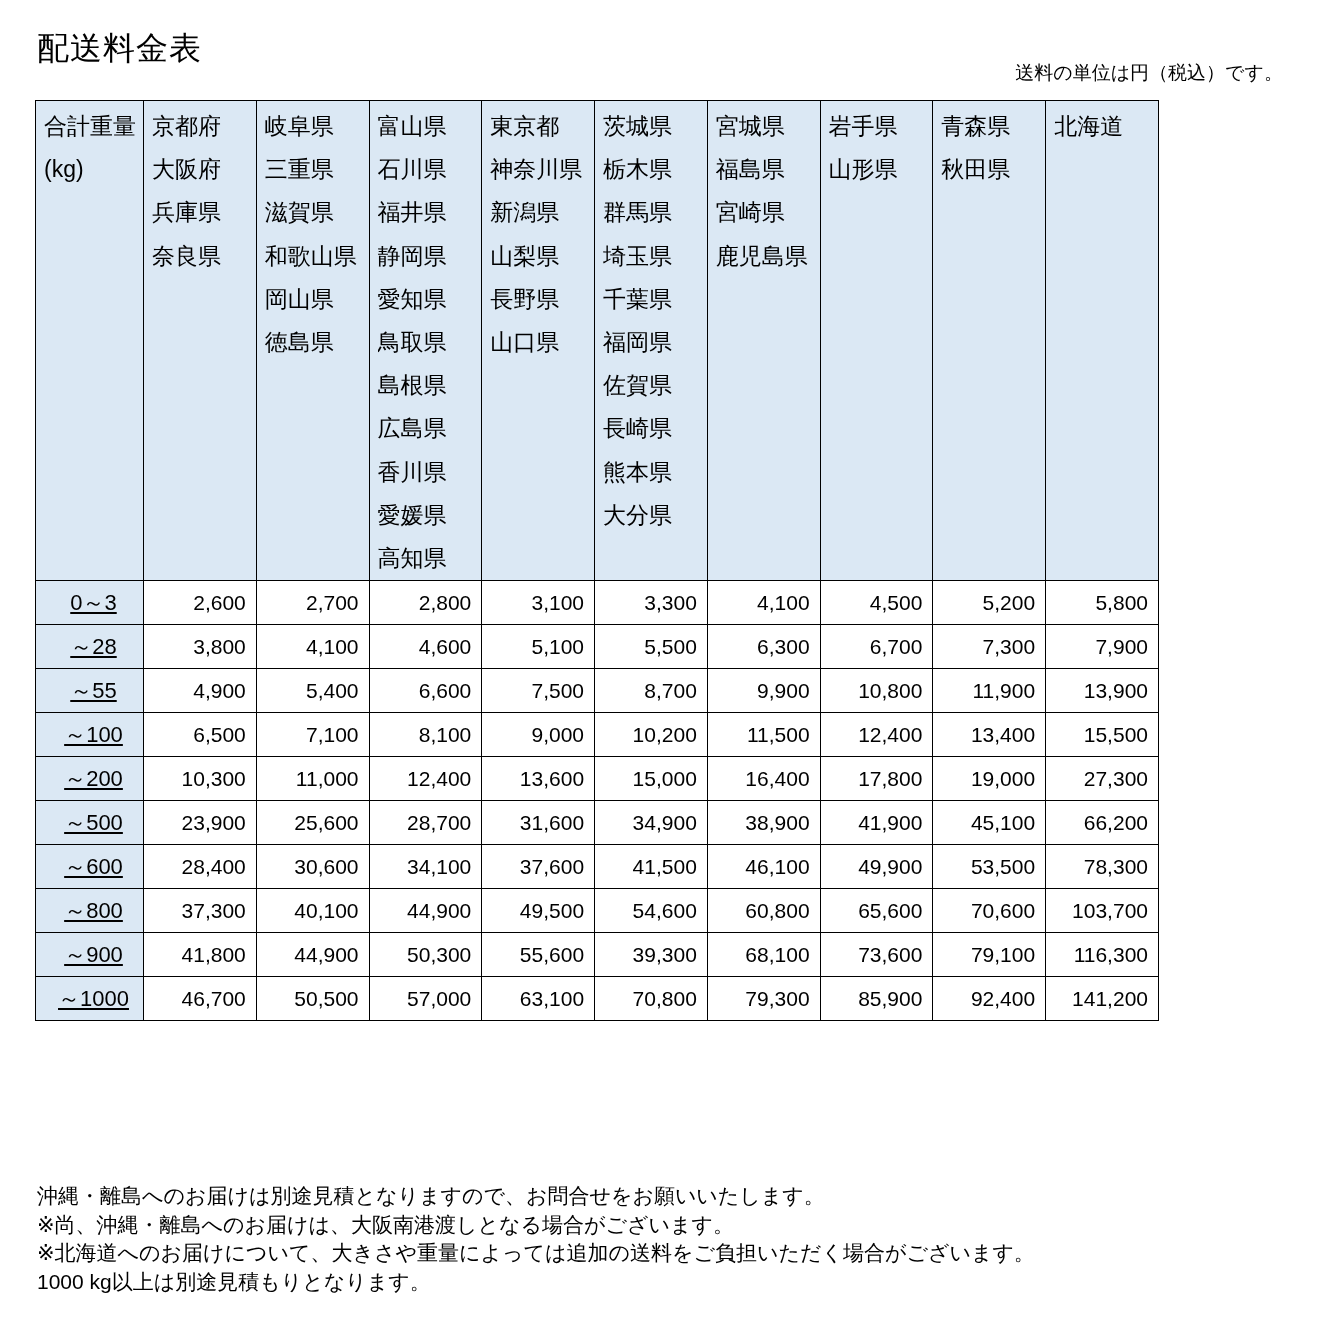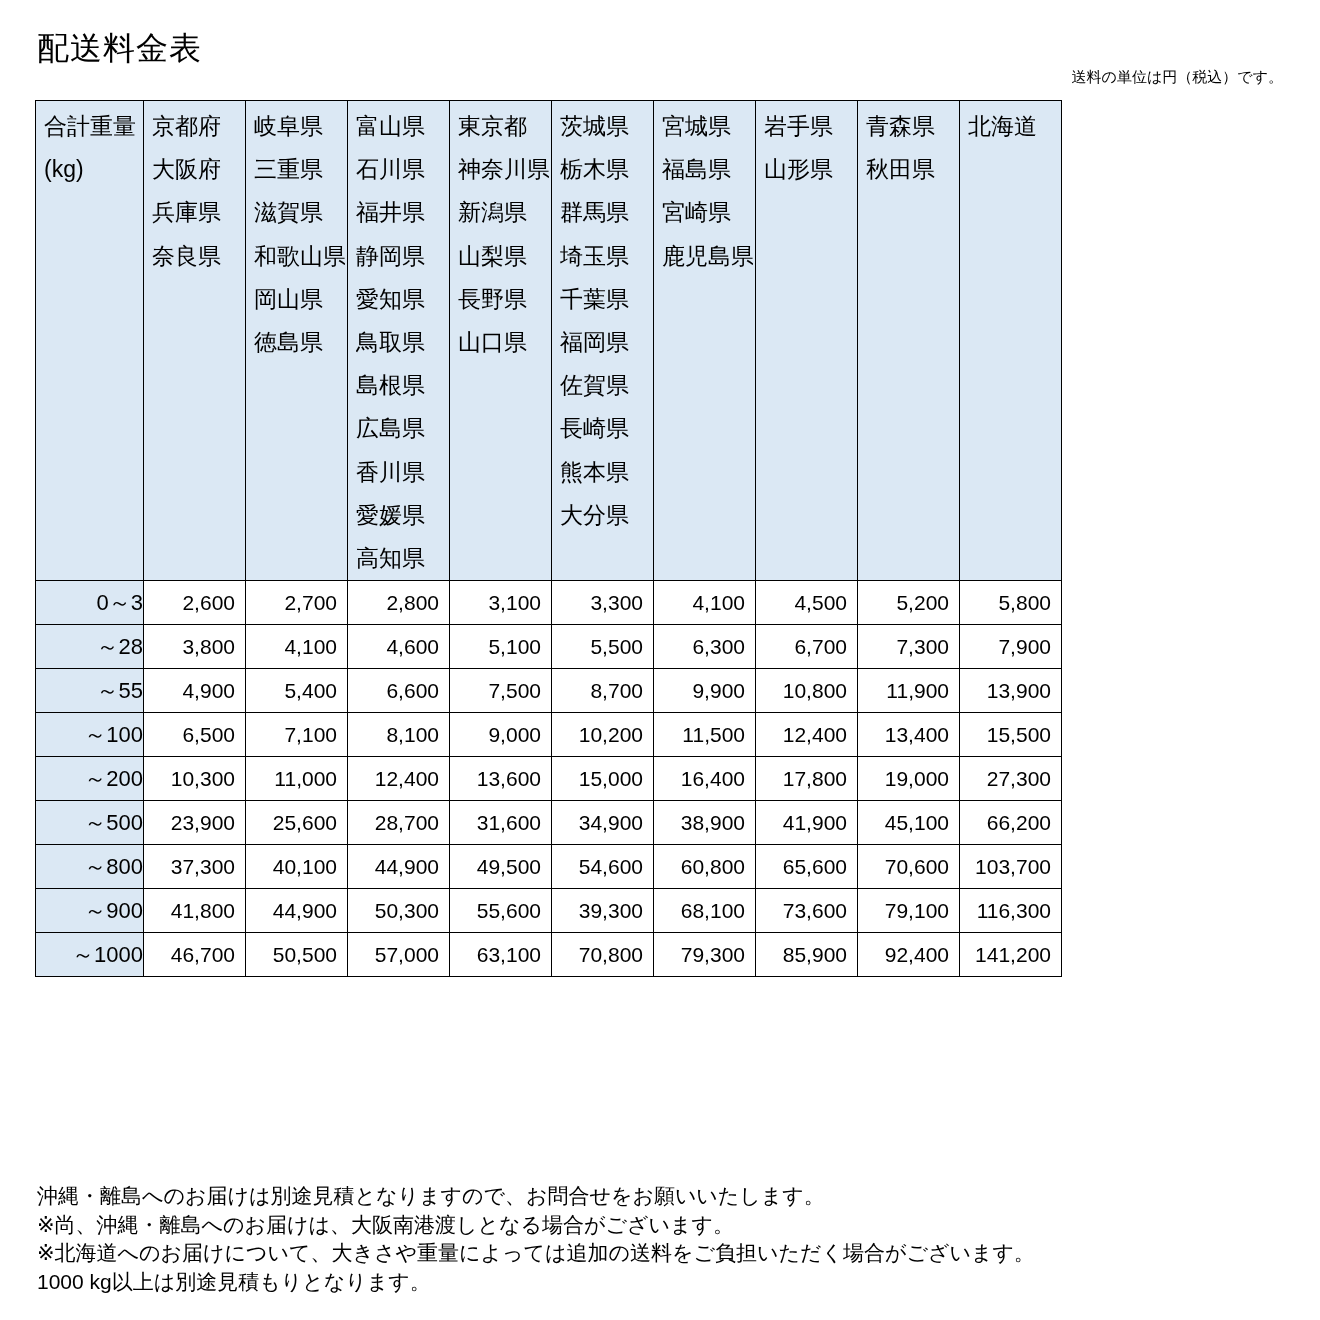--- a/index.html
+++ b/index.html
@@ -13,43 +13,44 @@
     width:1320px;height:1320px;
     font-family:"Liberation Sans","DejaVu Sans",sans-serif;
     color:#000;
   }
   .page{position:relative;width:1320px;height:1320px;overflow:hidden;background:var(--page-bg);}
   .title{
     position:absolute;left:37px;top:27px;
     font-size:32px;letter-spacing:1px;white-space:nowrap;
   }
   .unit-note{
-    position:absolute;right:37px;top:68px;
-    font-size:15px;white-space:nowrap;
+    position:absolute;right:37px;top:60px;
+    font-size:19px;white-space:nowrap;
   }
   table.fee-table{
-    position:absolute;left:35px;top:100px;width:1027px;
+    position:absolute;left:35px;top:100px;width:1124px;
     border-collapse:collapse;table-layout:fixed;
   }
   .fee-table col.col-weight{width:108px;}
   .fee-table th,.fee-table td{
     border:1.5px solid var(--border-color);
   }
   .fee-table thead th{
     height:480px;vertical-align:top;
     background:var(--header-bg);
     font-weight:normal;font-size:23px;text-align:left;
     padding:4px 2px 0 8px;line-height:43.2px;
   }
   .region-line{white-space:nowrap;overflow:hidden;}
   .fee-table tbody tr{height:44px;}
   .fee-table td.weight{
     background:var(--header-bg);
-    font-size:22px;text-align:right;padding-left:8px;
+    font-size:22px;text-align:center;padding-left:8px;
     white-space:nowrap;
+    text-decoration:underline;
   }
   .fee-table td.value{
     background:#fff;
     font-size:21px;text-align:right;padding-right:10px;
     white-space:nowrap;
   }
   .notes{
     position:absolute;left:37px;top:1182px;
     font-size:21px;line-height:28.5px;
   }
@@ -218,20 +219,32 @@
           <td class="value">25,600</td>
           <td class="value">28,700</td>
           <td class="value">31,600</td>
           <td class="value">34,900</td>
           <td class="value">38,900</td>
           <td class="value">41,900</td>
           <td class="value">45,100</td>
           <td class="value">66,200</td>
         </tr>
         <tr>
+          <td class="weight">～600</td>
+          <td class="value">28,400</td>
+          <td class="value">30,600</td>
+          <td class="value">34,100</td>
+          <td class="value">37,600</td>
+          <td class="value">41,500</td>
+          <td class="value">46,100</td>
+          <td class="value">49,900</td>
+          <td class="value">53,500</td>
+          <td class="value">78,300</td>
+        </tr>
+        <tr>
           <td class="weight">～800</td>
           <td class="value">37,300</td>
           <td class="value">40,100</td>
           <td class="value">44,900</td>
           <td class="value">49,500</td>
           <td class="value">54,600</td>
           <td class="value">60,800</td>
           <td class="value">65,600</td>
           <td class="value">70,600</td>
           <td class="value">103,700</td>

